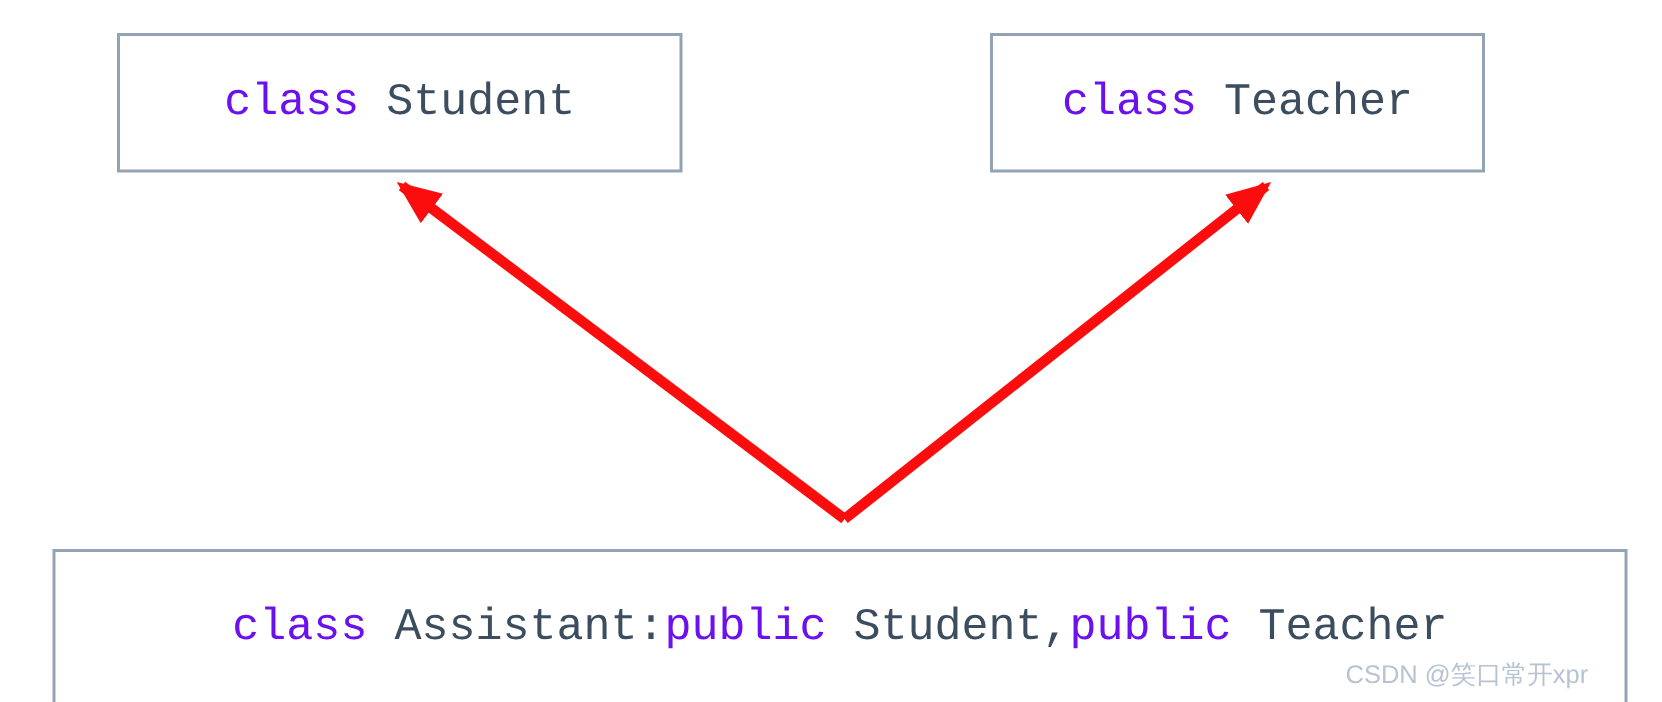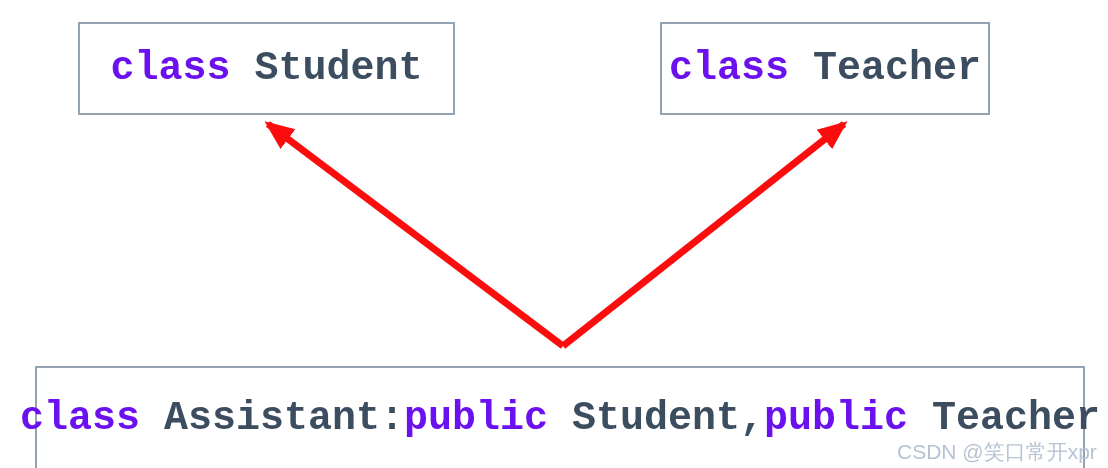--- a/index.html
+++ b/index.html
@@ -22,22 +22,22 @@
     align-items: center;
     justify-content: center;
   }
 
   #box-student   { left: 78px;  top: 22px;  width: 377px;  height: 93px; }
   #box-teacher   { left: 660px; top: 22px;  width: 330px;  height: 93px; }
   #box-assistant { left: 35px;  top: 366px; width: 1050px; height: 106px; }
 
   .code-line {
     white-space: pre;
-    font-weight: bold;
-    font-size: 40px;
+    font-weight: normal;
+    font-size: 30px;
     line-height: 1;
   }
 
   .kw { color: var(--keyword, #6b10ee); }
   .id { color: var(--identifier, #3b4d5e); }
 
   .arrows-layer {
     position: absolute;
     left: 0;
     top: 0;
@@ -50,21 +50,21 @@
     stroke-width: 7;
     fill: none;
   }
   .arrowhead-shape { fill: var(--arrow, #fb0d0d); }
 
   .watermark {
     position: absolute;
     left: 897px;
     top: 438px;
     font-family: "Liberation Sans", "DejaVu Sans", sans-serif;
-    font-size: 21px;
+    font-size: 17px;
     color: var(--watermark, #b6c3d3);
     white-space: nowrap;
   }
 </style>
 </head>
 <body>
 
 <div class="stage">
 
   <div class="class-box" id="box-student">

